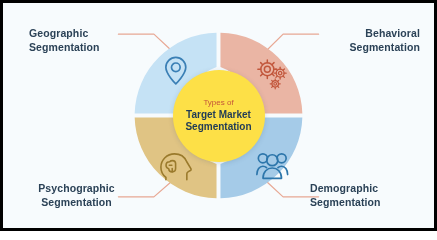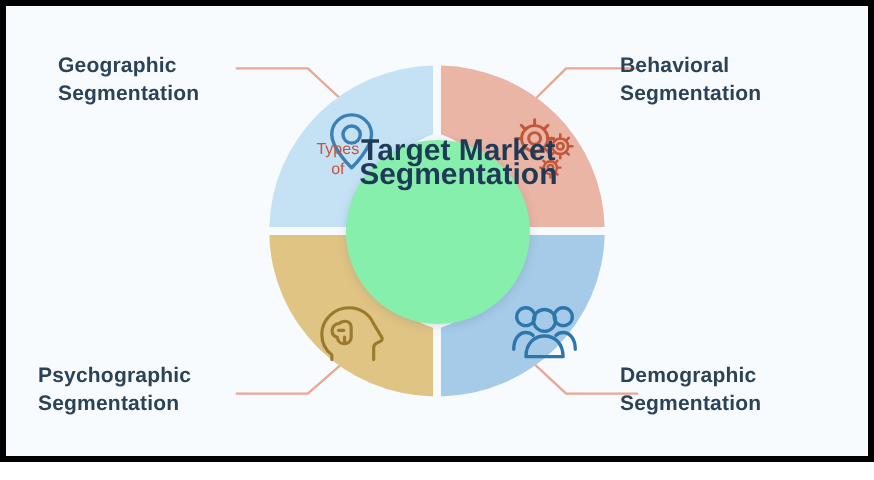--- a/index.html
+++ b/index.html
@@ -36,49 +36,50 @@
     color: #2b4257;
     font-size: 10.5px;
     font-weight: bold;
     line-height: 13.5px;
     letter-spacing: 0.1px;
     white-space: nowrap;
   }
   .label .l1, .label .l2 { display: block; }
 
   #label-geographic  { left: 26px;  top: 24px;  text-align: left; width: 100px; }
-  #label-behavioral  { right: 14px; top: 24px;  text-align: left; width: 110px; }
-  #label-psychographic { left: 16px; top: 179px; text-align: left; width: 115px; }
+  #label-behavioral  { right: 14px; top: 24px;  text-align: right; width: 110px; }
+  #label-psychographic { left: 16px; top: 179px; text-align: center; width: 115px; }
   #label-demographic { right: 12px; top: 179px; width: 112px; }
 
   #center-hub {
     position: absolute;
     left: 50%;
     top: 50%;
     transform: translate(-50%, -50%);
     width: 92px;
     height: 92px;
     border-radius: 50%;
-    background: #86efac;
+    background: #fde047;
     box-shadow: 0 1px 5px rgba(40,70,100,0.17);
     display: flex;
-    flex-direction: row;
+    flex-direction: column;
+    align-items: center;
     justify-content: center;
     text-align: center;
   }
   #hub-eyebrow {
     color: #c4553a;
     font-size: 8px;
     font-weight: normal;
     line-height: 10px;
     margin-bottom: 1px;
   }
   #hub-title {
     color: #1f3a57;
-    font-size: 15px;
+    font-size: 10px;
     font-weight: bold;
     line-height: 12.5px;
   }
   #hub-title .t1, #hub-title .t2 { display: block; }
 </style>
 </head>
 <body>
 
 <div id="frame">
 

